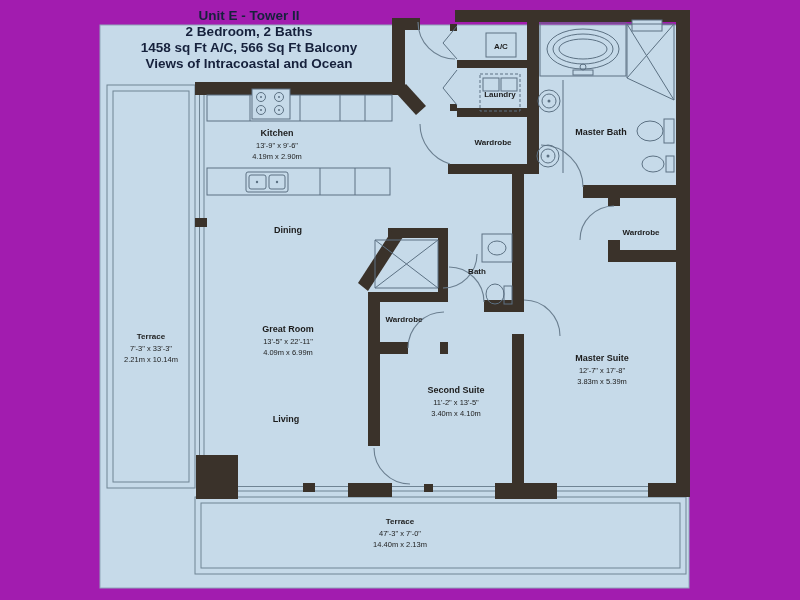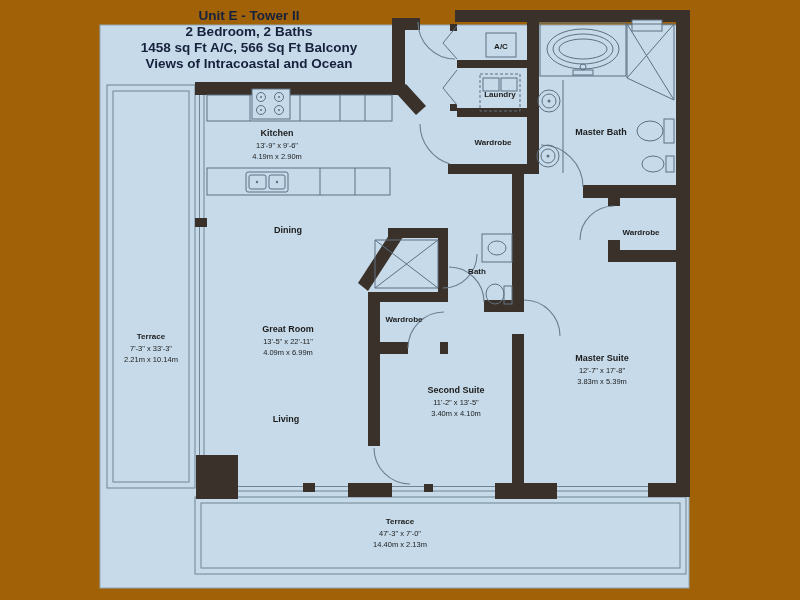--- a/index.html
+++ b/index.html
@@ -1,16 +1,16 @@
 <!DOCTYPE html>
 <html><head>
 <meta charset="utf-8">
 <style>
   html,body{margin:0;padding:0;background:#ffffff;}
-  #stage{position:relative;width:800px;height:600px;background:#a16207;overflow:hidden;
+  #stage{position:relative;width:800px;height:600px;background:#a21caf;overflow:hidden;
          font-family:"Liberation Sans", sans-serif;}
   svg{position:absolute;left:0;top:0;}
   .wall{fill:#3a322a;stroke:none;}
   .thin{fill:none;stroke:#5c7183;stroke-width:1;}
   .thin2{fill:none;stroke:#6f8494;stroke-width:1;}
   .arc{fill:none;stroke:#6b7f90;stroke-width:1.1;}
   .fixfill{fill:#c6dae9;stroke:#5c7183;stroke-width:1;}
   text{fill:#1c1c1c;}
   .roomname{font-weight:bold;font-size:9px;text-anchor:middle;}
   .roomname-sm{font-weight:bold;font-size:8px;text-anchor:middle;}

